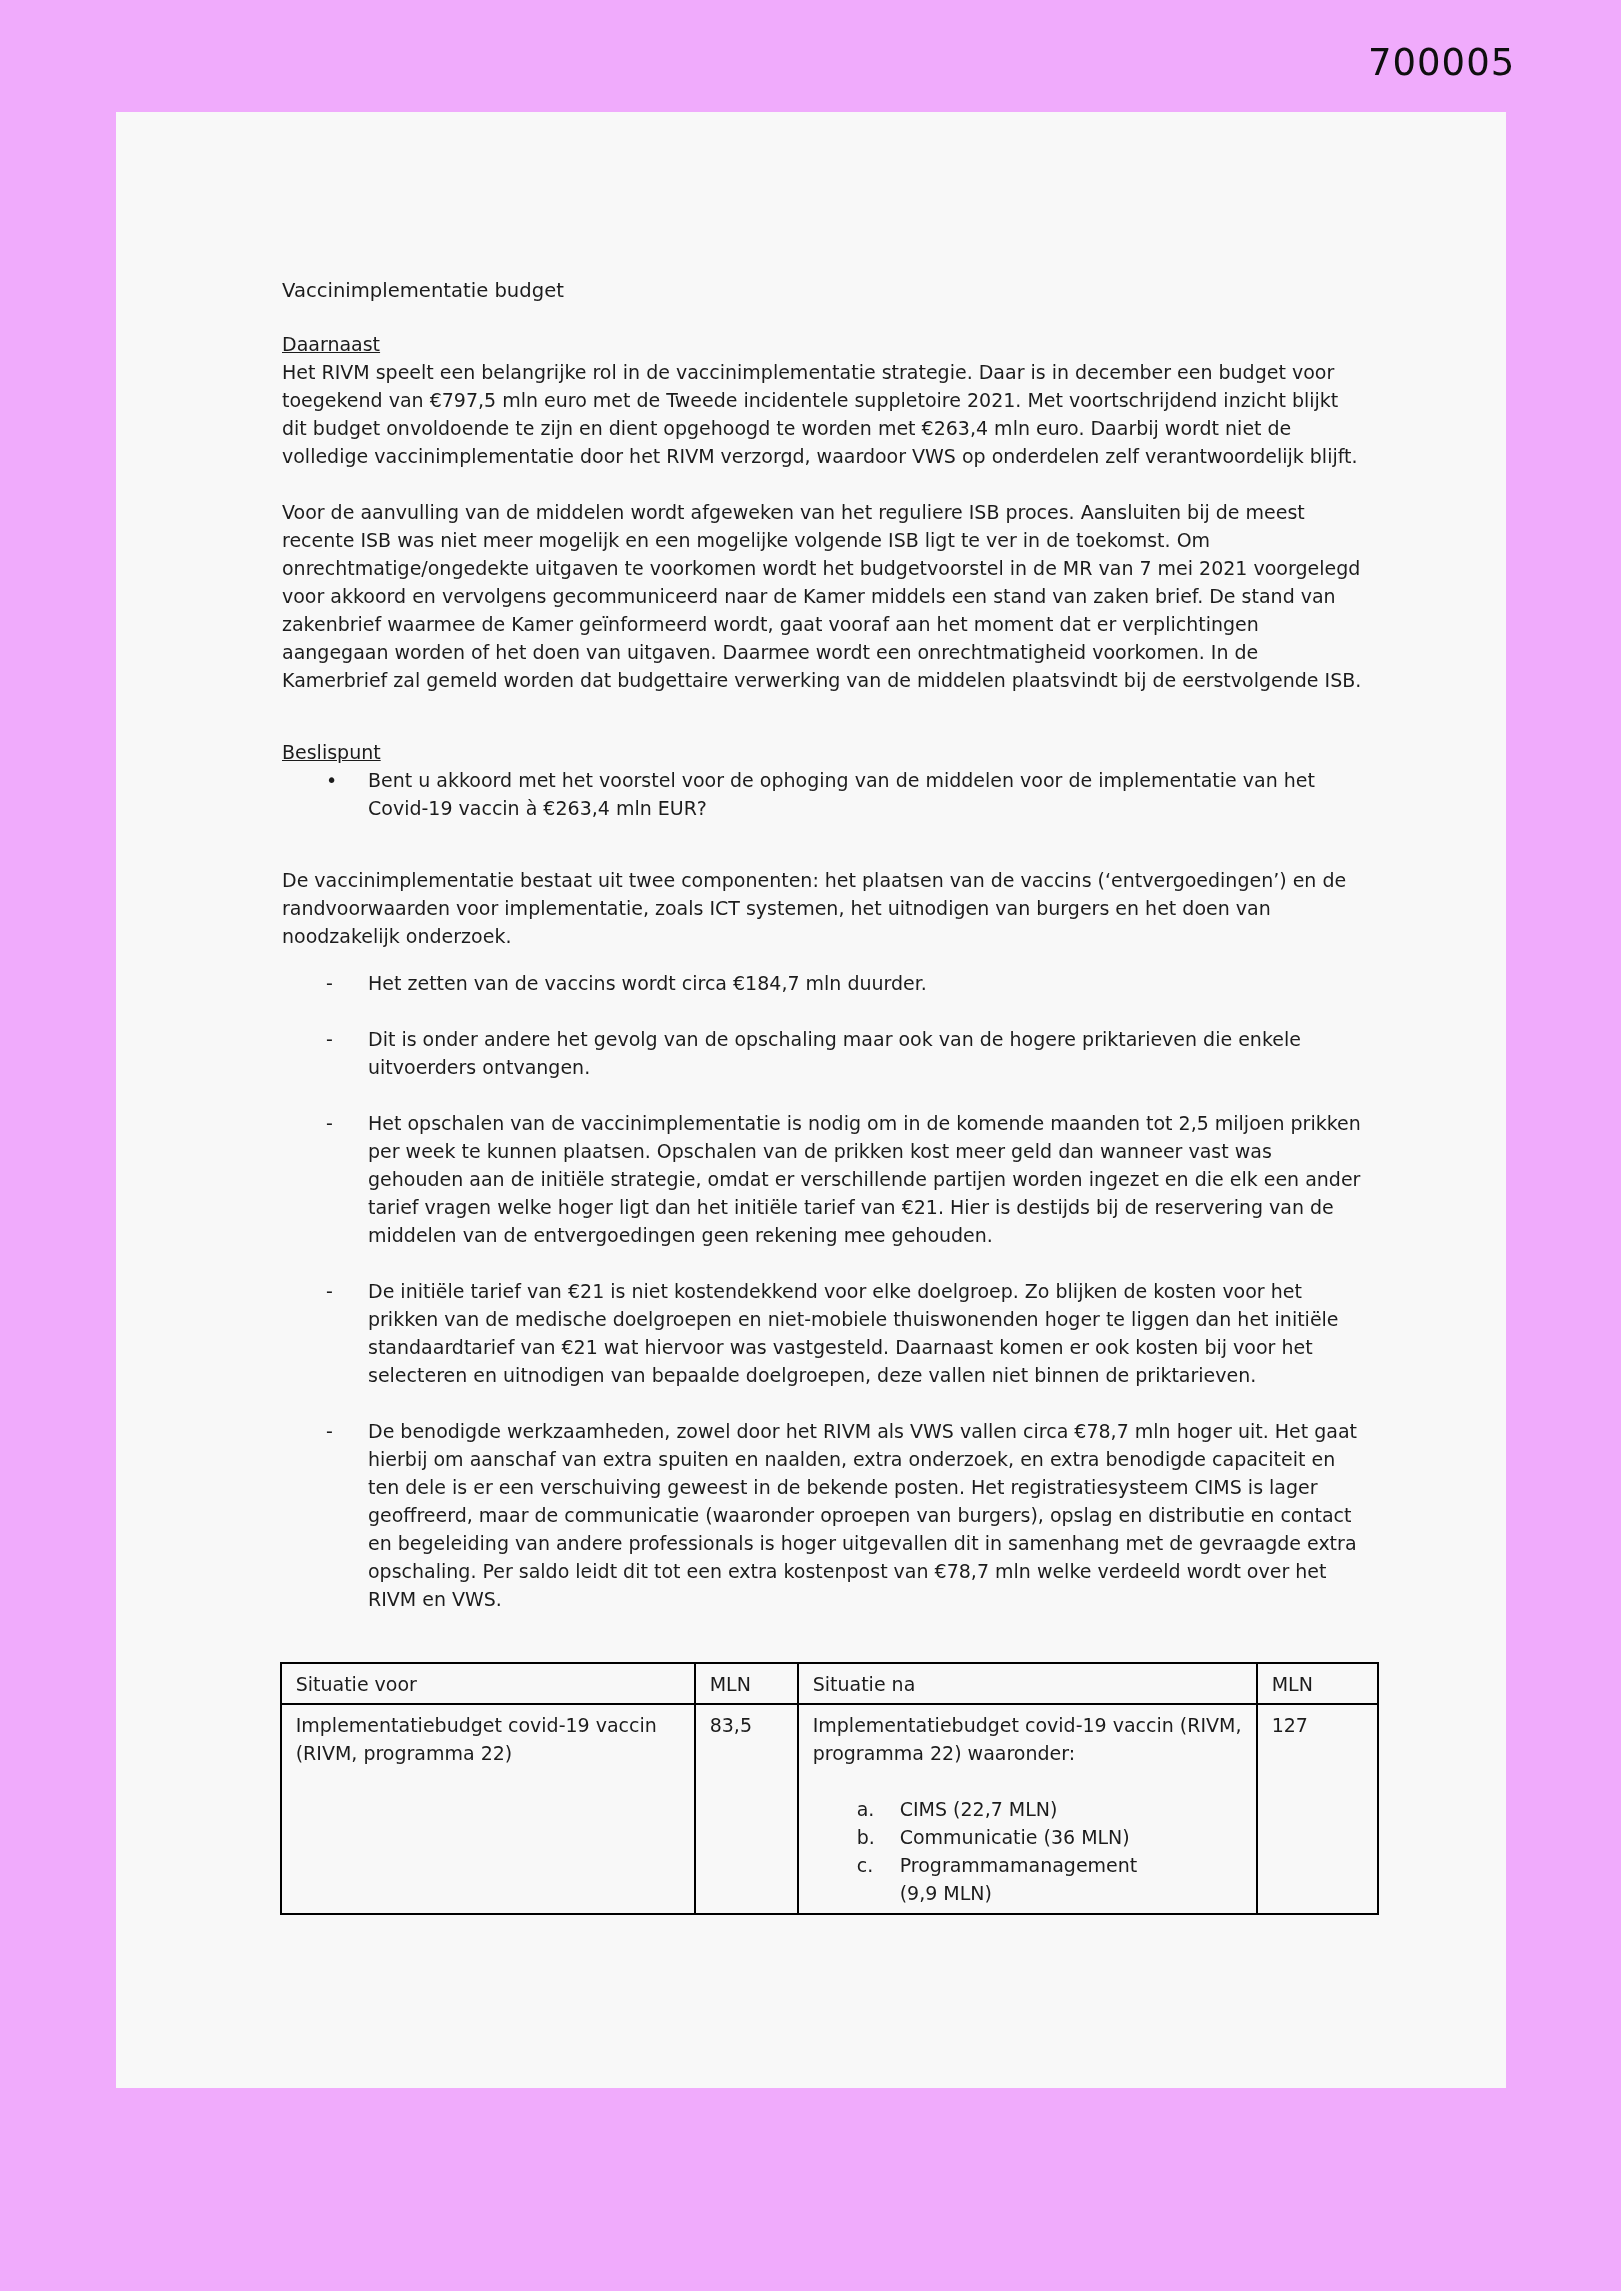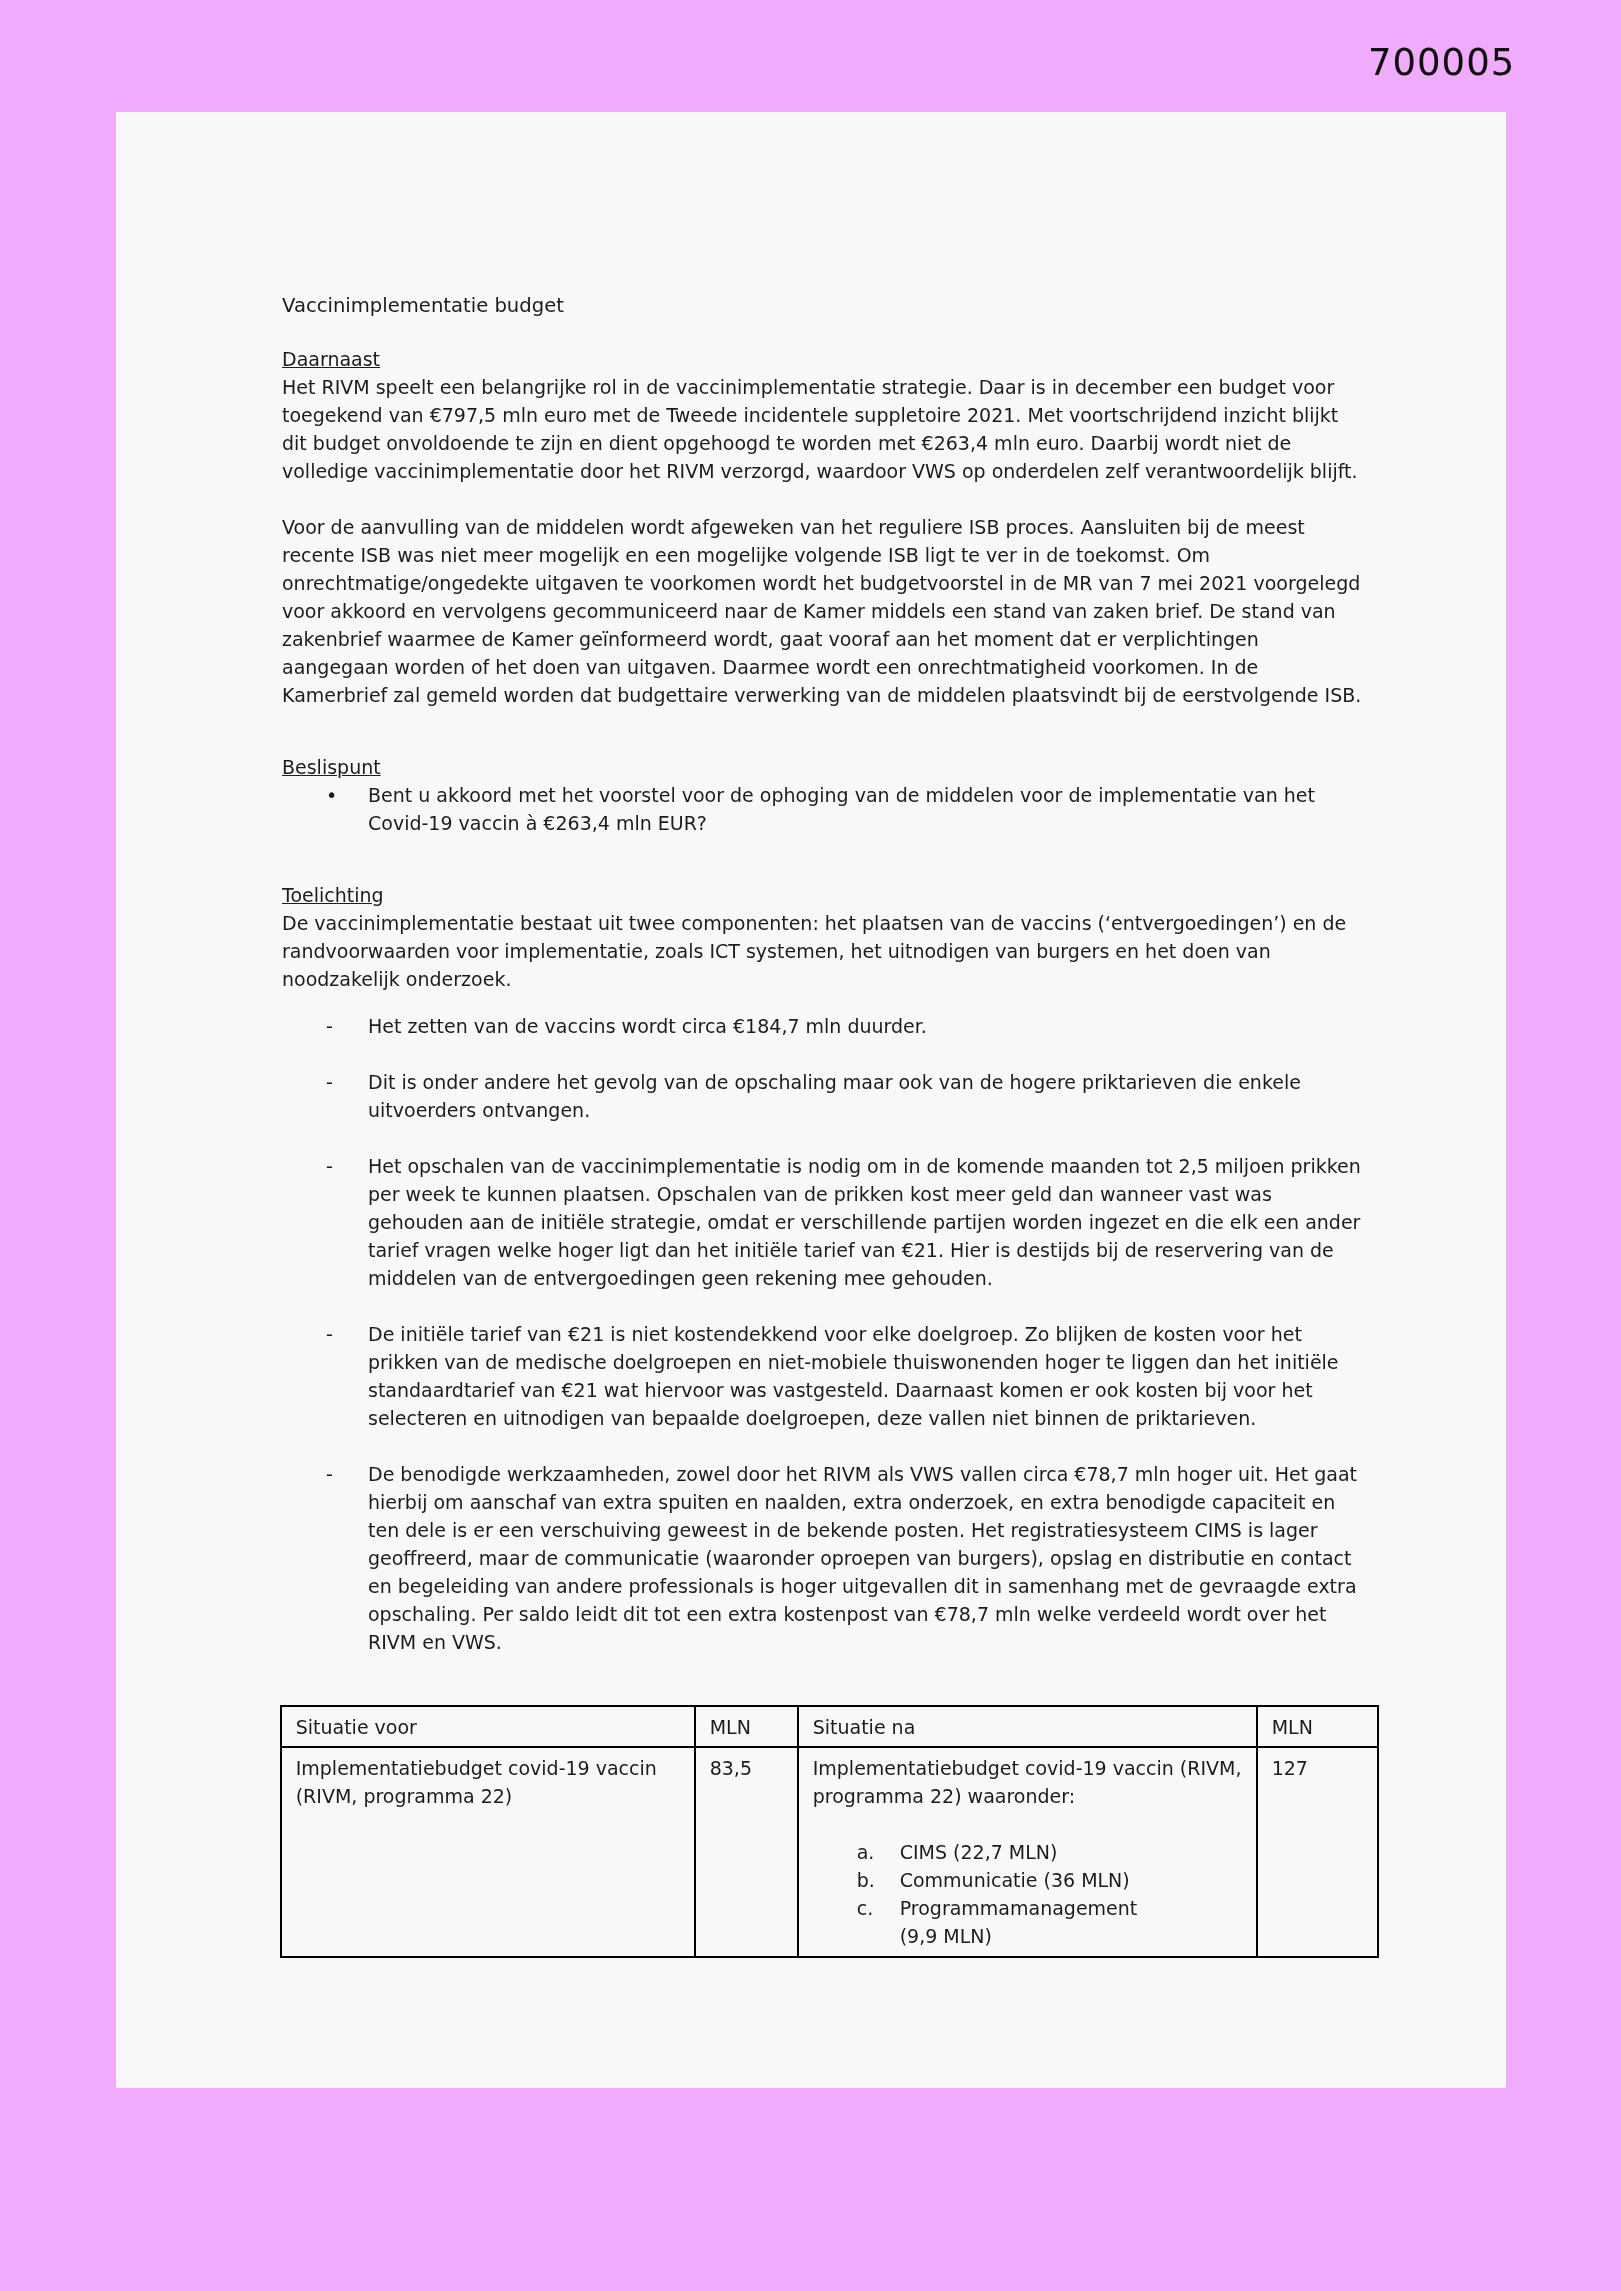--- a/index.html
+++ b/index.html
@@ -21,21 +21,21 @@
   }
   .page-number {
     position: absolute;
     left: 1368px; top: 41px;
     font-size: 37px;
     letter-spacing: 1px;
     color: #0f0f0f;
   }
   .content {
     position: absolute;
-    left: 282px; top: 292px;
+    left: 282px; top: 277px;
     width: 1086px;
     font-size: 19px;
     line-height: 28px;
   }
   .doc-title { font-size: 19.6px; font-weight: normal; line-height: 28px; margin-bottom: 24.5px; }
   .sec-heading {
     font-size: 19px; font-weight: normal;
     text-decoration: underline;
     line-height: 28px;
   }
@@ -96,21 +96,20 @@
 
     <div class="section-gap">
       <div class="sec-heading">Beslispunt</div>
       <div class="li-row">
         <span class="marker">•</span>
         <span class="li-text">Bent u akkoord met het voorstel voor de ophoging van de middelen voor de implementatie van het Covid-19 vaccin à €263,4 mln EUR?</span>
       </div>
     </div>
 
     <div class="section-gap">
-      <div class="sec-heading">Toelichting</div>
       <p class="para">De vaccinimplementatie bestaat uit twee componenten: het plaatsen van de vaccins (‘entvergoedingen’) en de randvoorwaarden voor implementatie, zoals ICT systemen, het uitnodigen van burgers en het doen van noodzakelijk onderzoek.</p>
 
       <div class="dash-list">
         <div class="dash-row">
           <span class="marker">-</span>
           <span class="li-text">Het zetten van de vaccins wordt circa €184,7 mln duurder.</span>
         </div>
         <div class="dash-row">
           <span class="marker">-</span>
           <span class="li-text">Dit is onder andere het gevolg van de opschaling maar ook van de hogere priktarieven die enkele uitvoerders ontvangen.</span>

